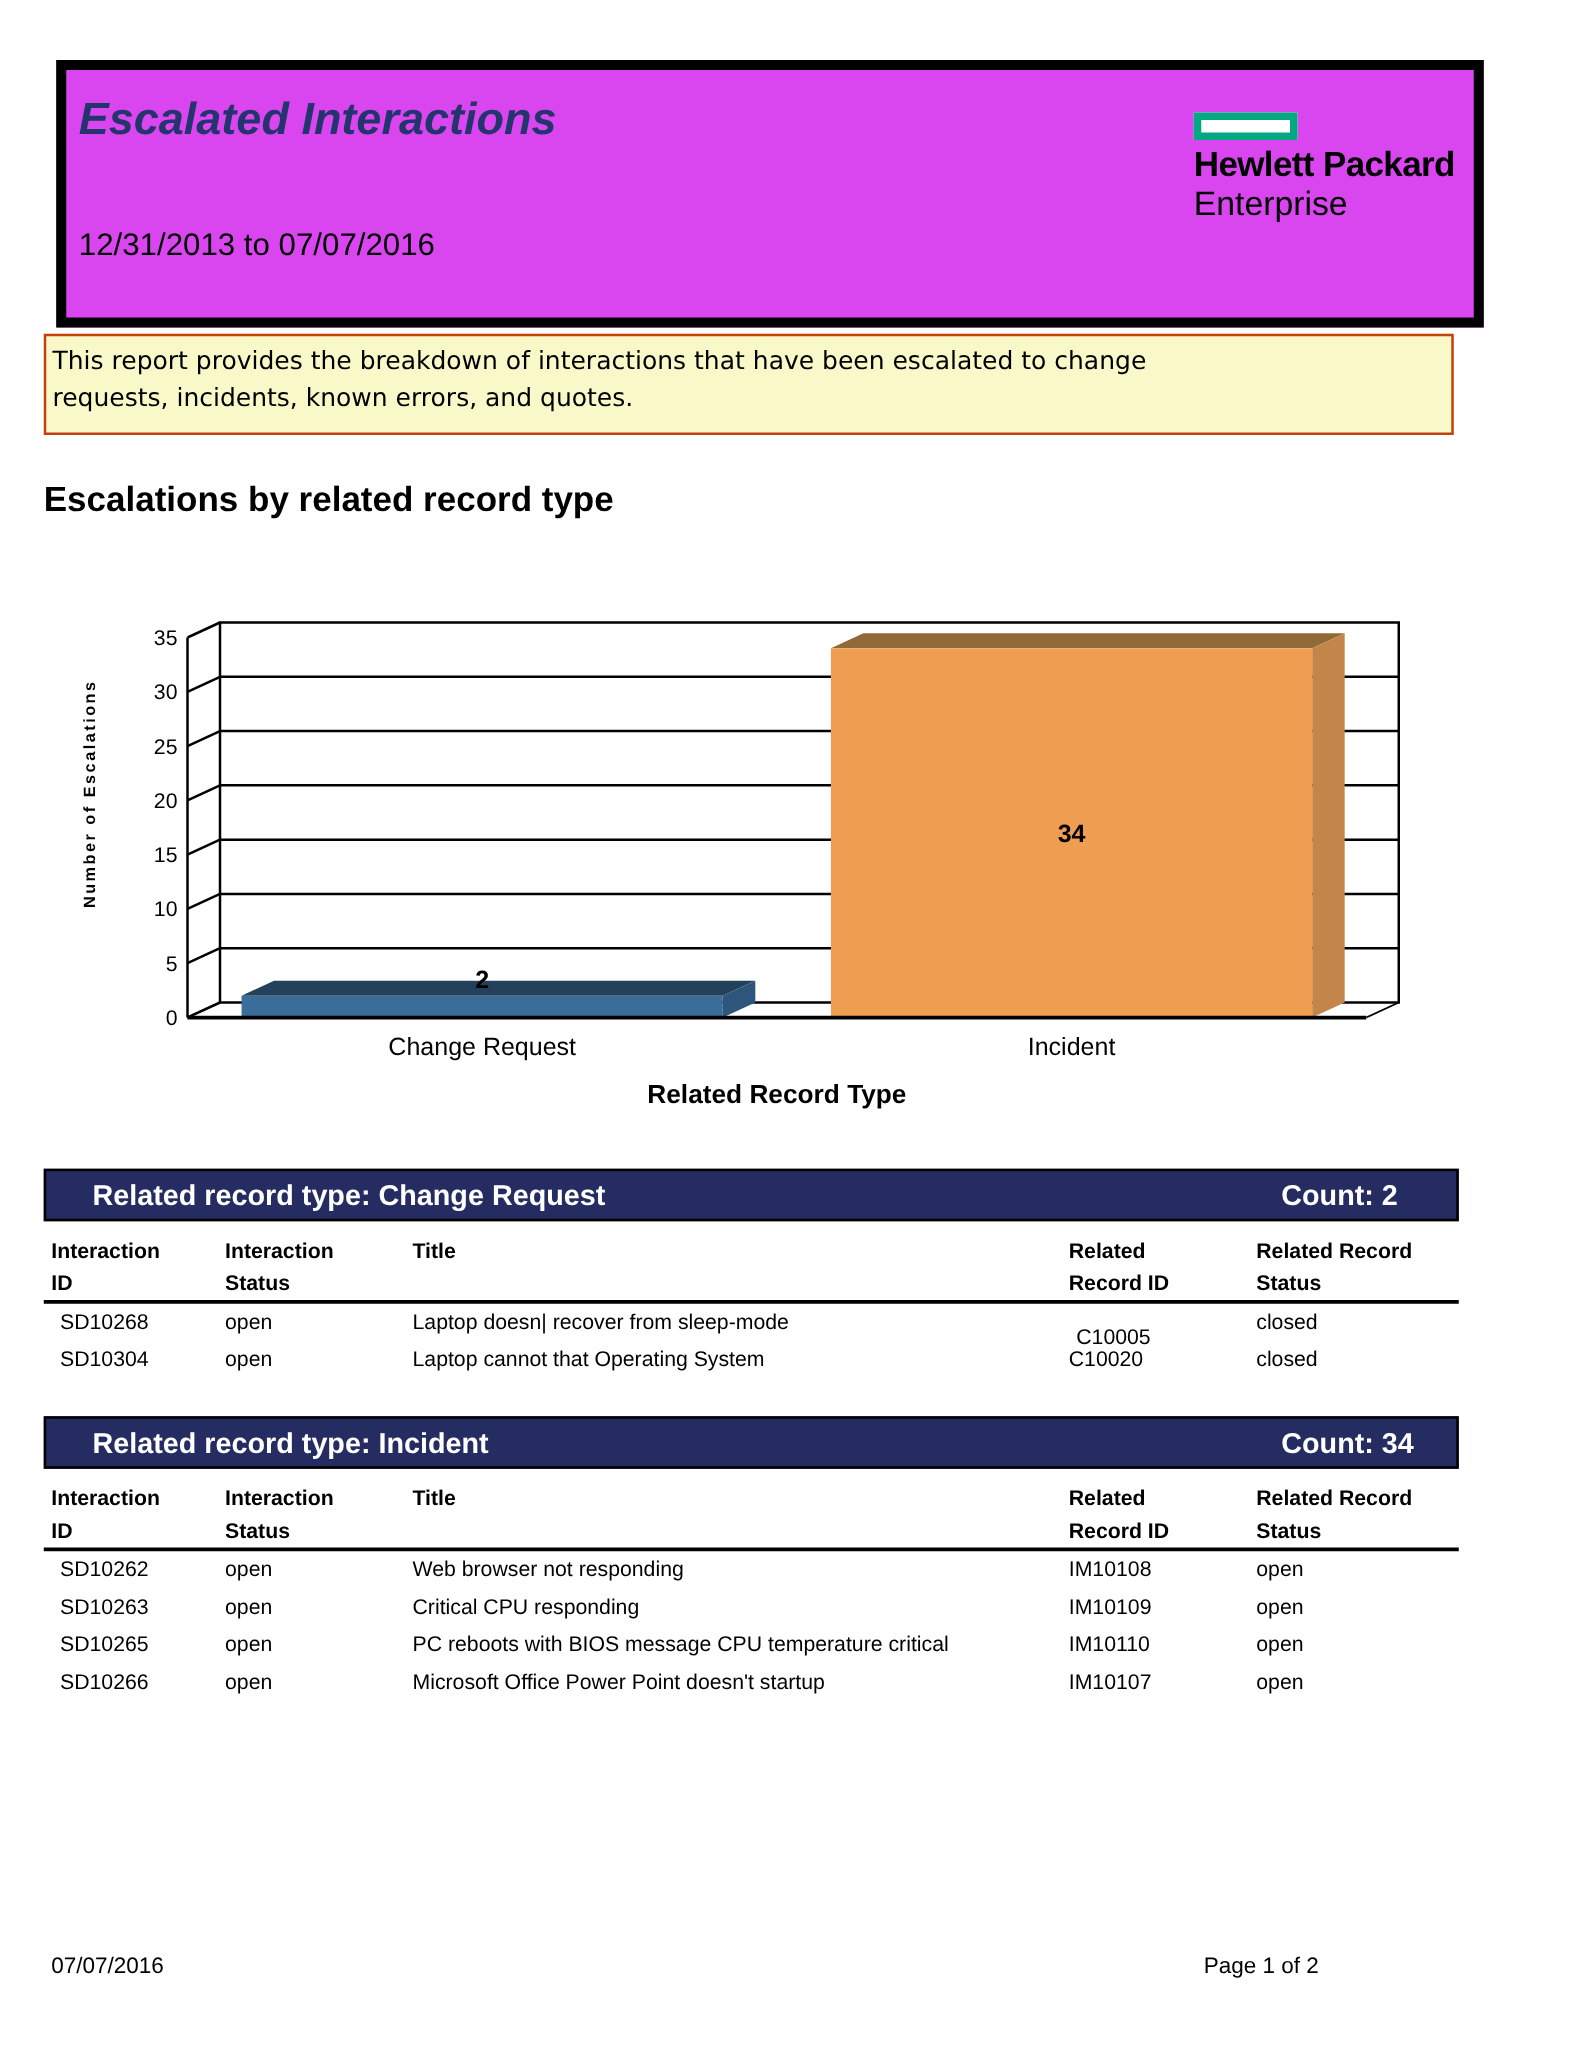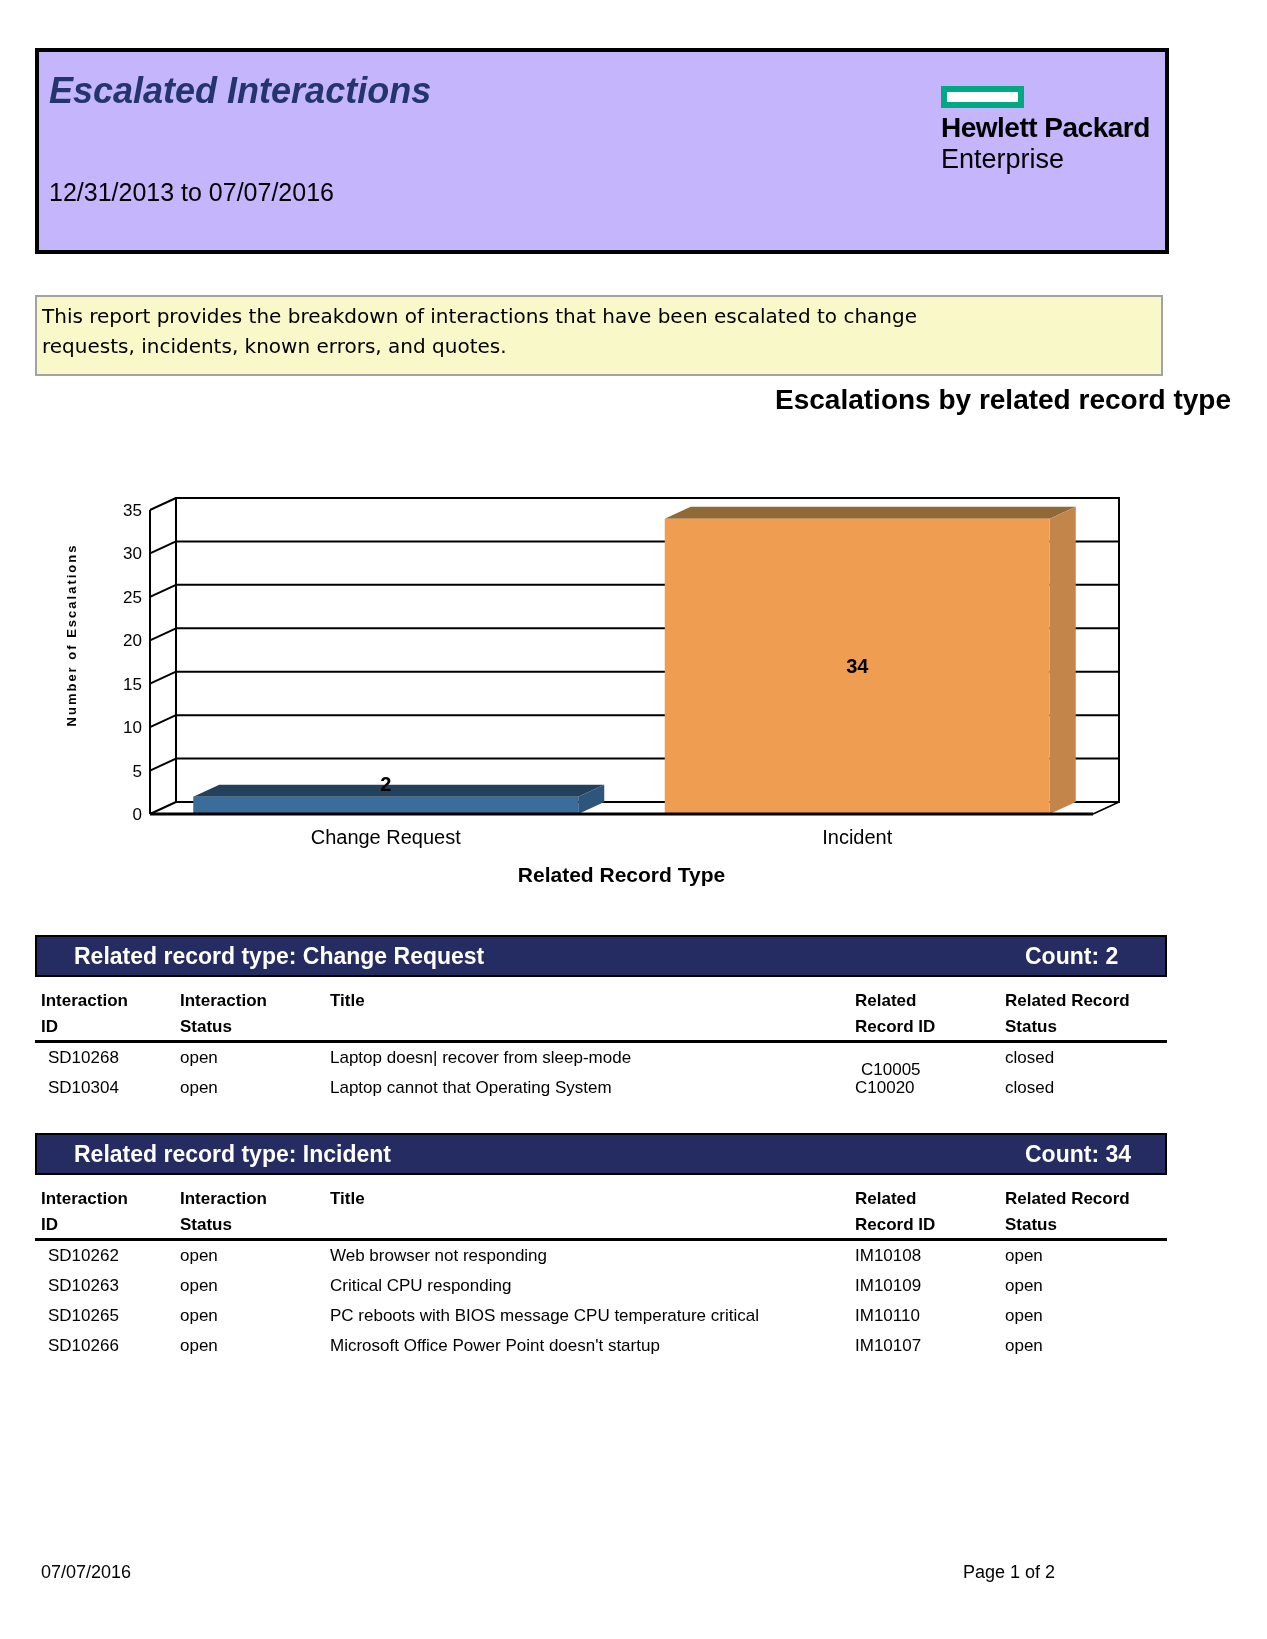--- a/index.html
+++ b/index.html
@@ -6,32 +6,32 @@
     --accent:#01A982;
     --title-navy:#24356E;
     --note-bg:#F8F8C8;
     --group-bar-bg:#252C62;
   }
   html,body{margin:0;padding:0;background:#fff;}
   .page{position:relative;width:1267px;height:1639px;background:#fff;
         font-family:"Liberation Sans",sans-serif;color:#000;overflow:hidden;}
   .abs{position:absolute;}
   
-  .header-box{left:35px;top:48px;width:1126px;height:198px;border:4px solid #000000;background:#c4b5fd;}
+  .header-box{left:45px;top:48px;width:1126px;height:198px;border:8px solid #000000;background:#d946ef;}
   .report-title{left:10px;top:18px;font-size:36px;font-weight:bold;font-style:italic;color:var(--title-navy);
                 letter-spacing:0px;white-space:nowrap;}
   .date-range{left:10px;top:126px;font-size:25px;color:#000;white-space:nowrap;}
   .hpe-rect{left:902px;top:34px;width:71px;height:10px;border:6px solid var(--accent);background:#fff;}
   .hpe-line1{left:902px;top:60px;font-size:28px;font-weight:bold;letter-spacing:-0.5px;white-space:nowrap;}
   .hpe-line2{left:902px;top:92px;font-size:27px;white-space:nowrap;}
   
-  .note-box{left:35px;top:267px;width:1128px;height:81px;border:2px solid #a3a3a3;background:var(--note-bg);
-            font-family:"DejaVu Sans",sans-serif;font-size:20px;line-height:30px;padding:4px 0 0 5px;box-sizing:border-box;margin-top:28px;}
+  .note-box{left:35px;top:267px;width:1128px;height:81px;border:2px solid #c2410c;background:var(--note-bg);
+            font-family:"DejaVu Sans",sans-serif;font-size:20px;line-height:30px;padding:4px 0 0 5px;box-sizing:border-box;}
   
-  .chart-title{left:35px;top:384px;width:1196px;text-align:right;font-size:28px;font-weight:bold;white-space:nowrap;}
+  .chart-title{left:35px;top:384px;width:1196px;text-align:left;font-size:28px;font-weight:bold;white-space:nowrap;}
   #chart{left:0;top:440px;}
   #chart text{font-family:"Liberation Sans",sans-serif;fill:#000;}
   
   .group-bar{left:35px;width:1128px;height:38px;background:var(--group-bar-bg);border:2px solid #000;
              display:flex;align-items:center;}
   .group-label{position:absolute;left:10px;color:#fff;font-size:23px;font-weight:bold;white-space:nowrap;margin-left:27px;}
   .count-label{position:absolute;left:988px;color:#fff;font-size:23px;font-weight:bold;white-space:nowrap;}
   .col-head{font-size:17px;font-weight:bold;line-height:26px;white-space:nowrap;}
   .head-rule{left:35px;width:1132px;height:3px;background:#000;}
   .cell{font-size:17px;white-space:nowrap;text-align:center;}

